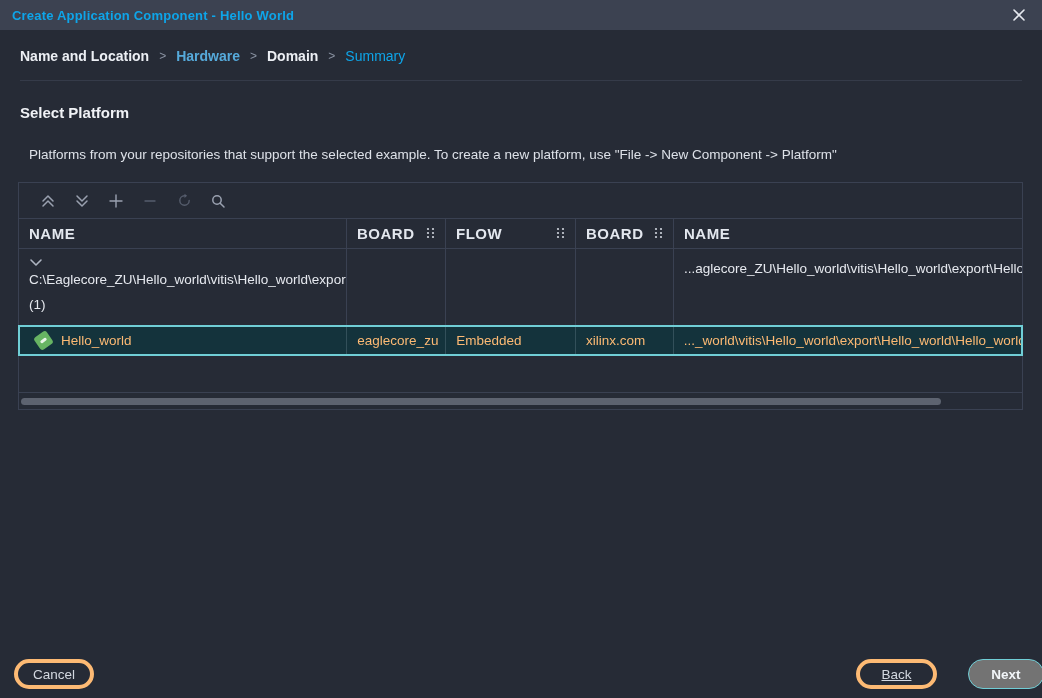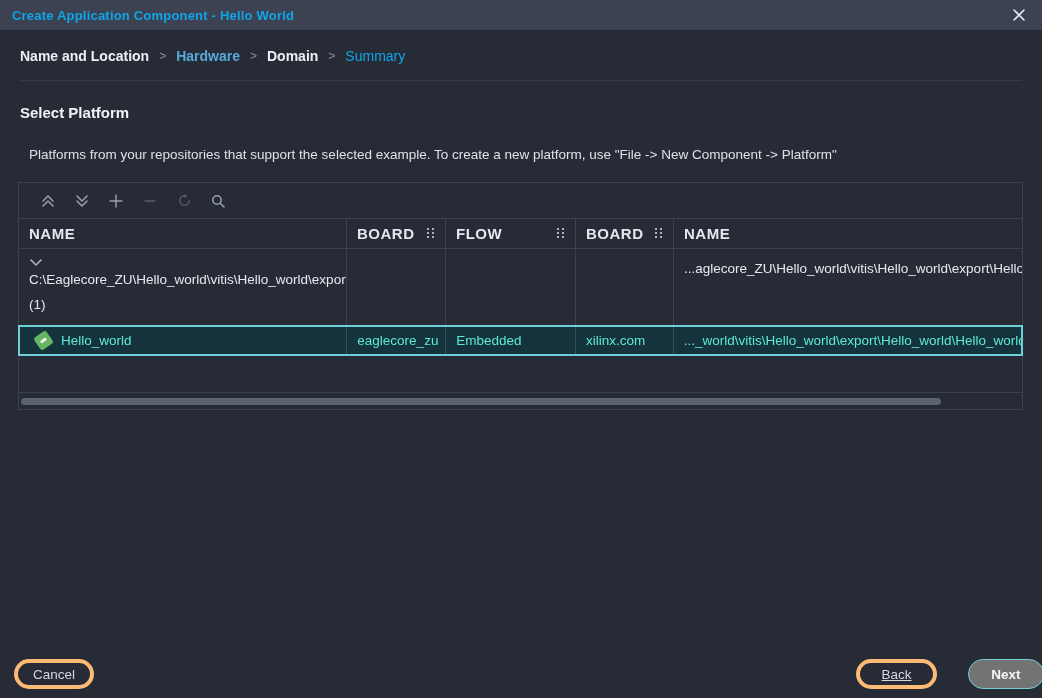--- a/index.html
+++ b/index.html
@@ -94,21 +94,21 @@
   
   .data-row {
     display:flex; height:31px;
     background:#14333c;
     border:2px solid #70ced6;
     margin:0 -1px;
     align-items:stretch;
   }
   .dcell {
     display:flex; align-items:center;
-    padding:12px 10px; font-size:13.5px; color:#5eead4;
+    padding:12px 10px; font-size:13.5px; color:#fdba74;
     white-space:nowrap; overflow:hidden;
   }
   .dcell + .dcell { border-left:1px solid #33505a; }
   .data-row .c-name { padding-left:16px; gap:10px; }
   .platform-icon {
     width:15px; height:15px; flex:0 0 auto;
     background:#67b463; border-radius:3px;
     transform:rotate(-35deg);
     position:relative;
   }

